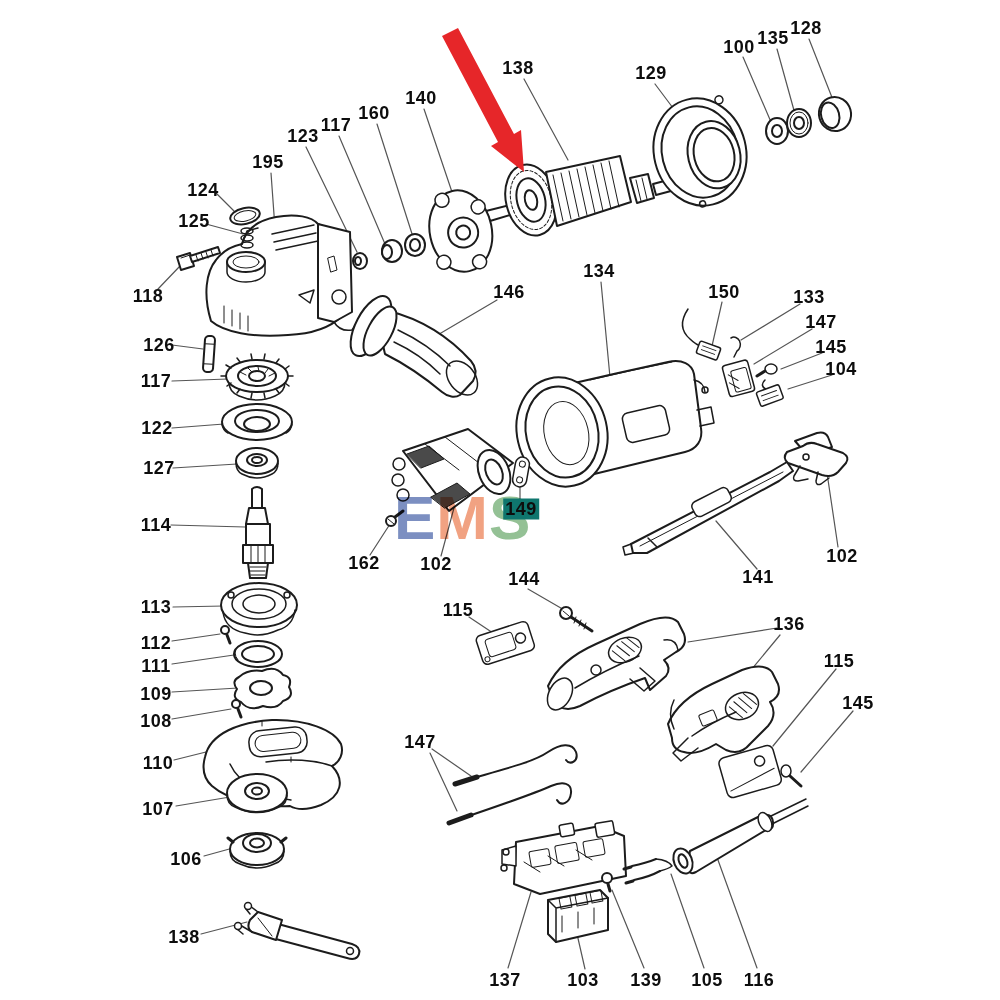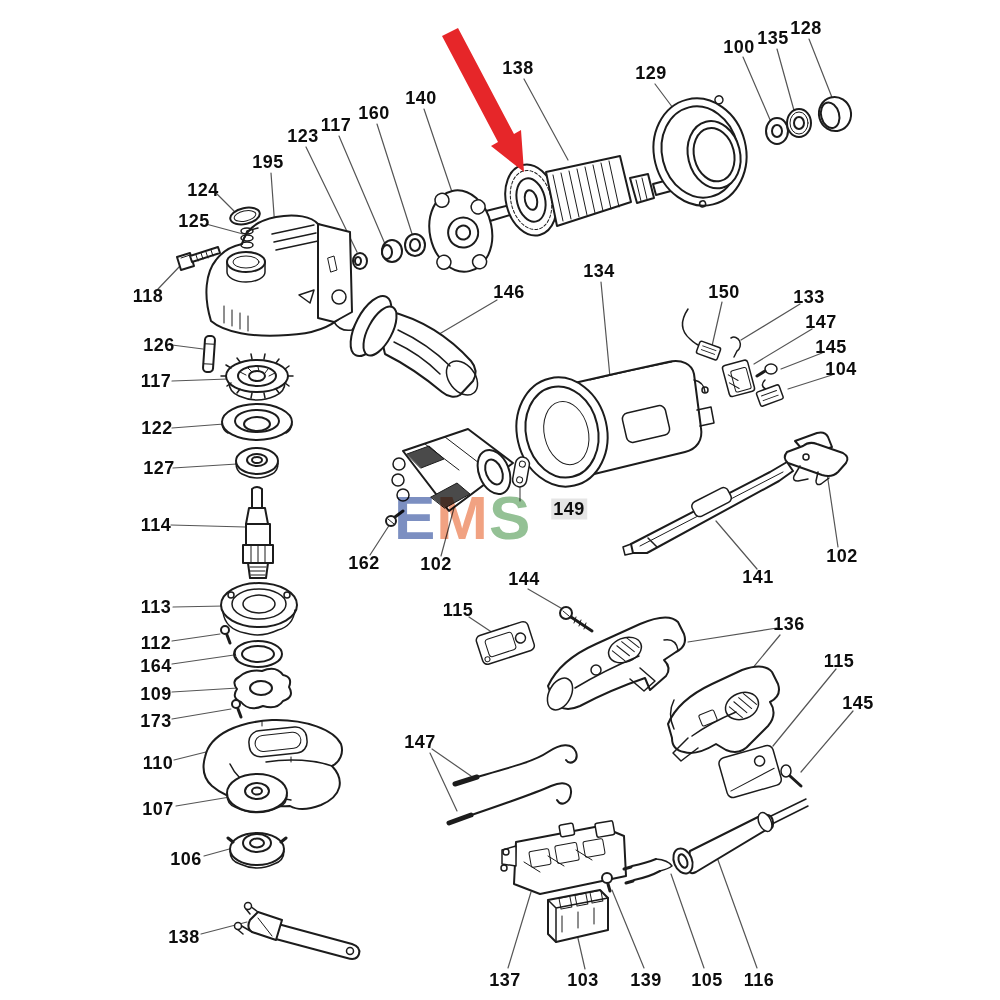--- a/index.html
+++ b/index.html
@@ -9,21 +9,21 @@
   svg .w{fill:#fff;}
   svg .d{fill:#4a4a4a;stroke:#1c1c1c;stroke-width:1;}
   svg .t1{stroke-width:1;}
   svg .t15{stroke-width:1.5;}
   svg .t3{stroke-width:3;}
   svg .t5{stroke-width:5;}
   svg .lead{stroke:#555;stroke-width:1.2;}
   svg .red{fill:#e62629;stroke:none;}
   svg .wmfill{stroke:none;}
   .lbl{position:absolute;transform:translate(-50%,-50%);font-weight:700;font-size:18px;color:#0d0d0d;white-space:nowrap;letter-spacing:.5px;}
-  .bgw{background:#e5e5e5;padding:0 2px;margin-left:48px;}
+  .bgw{background:#0f766e;padding:0 2px;}
   .wm{position:absolute;left:394px;top:487px;height:62px;line-height:62px;font-weight:700;font-size:62px;letter-spacing:1px;mix-blend-mode:multiply;opacity:.93;}
   .wm span{display:inline-block;}
   .wm-e{color:#7287bd;}
   .wm-m{color:#f09b78;}
   .wm-s{color:#8cbc8d;}
   .wmsvg{mix-blend-mode:multiply;opacity:.93;pointer-events:none;}
 </style>
 </head>
 <body>
 
@@ -468,23 +468,23 @@
   <div class="lbl" style="left:524px;top:579px">144</div>
   <div class="lbl" style="left:458px;top:610px">115</div>
   <div class="lbl" style="left:789px;top:624px">136</div>
   <div class="lbl" style="left:758px;top:577px">141</div>
   <div class="lbl" style="left:842px;top:556px">102</div>
   <div class="lbl" style="left:420px;top:742px">147</div>
   <div class="lbl" style="left:839px;top:661px">115</div>
   <div class="lbl" style="left:858px;top:703px">145</div>
   <div class="lbl" style="left:156px;top:607px">113</div>
   <div class="lbl" style="left:156px;top:643px">112</div>
-  <div class="lbl" style="left:156px;top:666px">164</div>
+  <div class="lbl" style="left:156px;top:666px">111</div>
   <div class="lbl" style="left:156px;top:694px">109</div>
-  <div class="lbl" style="left:156px;top:721px">173</div>
+  <div class="lbl" style="left:156px;top:721px">108</div>
   <div class="lbl" style="left:158px;top:763px">110</div>
   <div class="lbl" style="left:158px;top:809px">107</div>
   <div class="lbl" style="left:186px;top:859px">106</div>
   <div class="lbl" style="left:184px;top:937px">138</div>
   <div class="lbl" style="left:505px;top:980px">137</div>
   <div class="lbl" style="left:583px;top:980px">103</div>
   <div class="lbl" style="left:646px;top:980px">139</div>
   <div class="lbl" style="left:707px;top:980px">105</div>
   <div class="lbl" style="left:759px;top:980px">116</div>
 </div>

